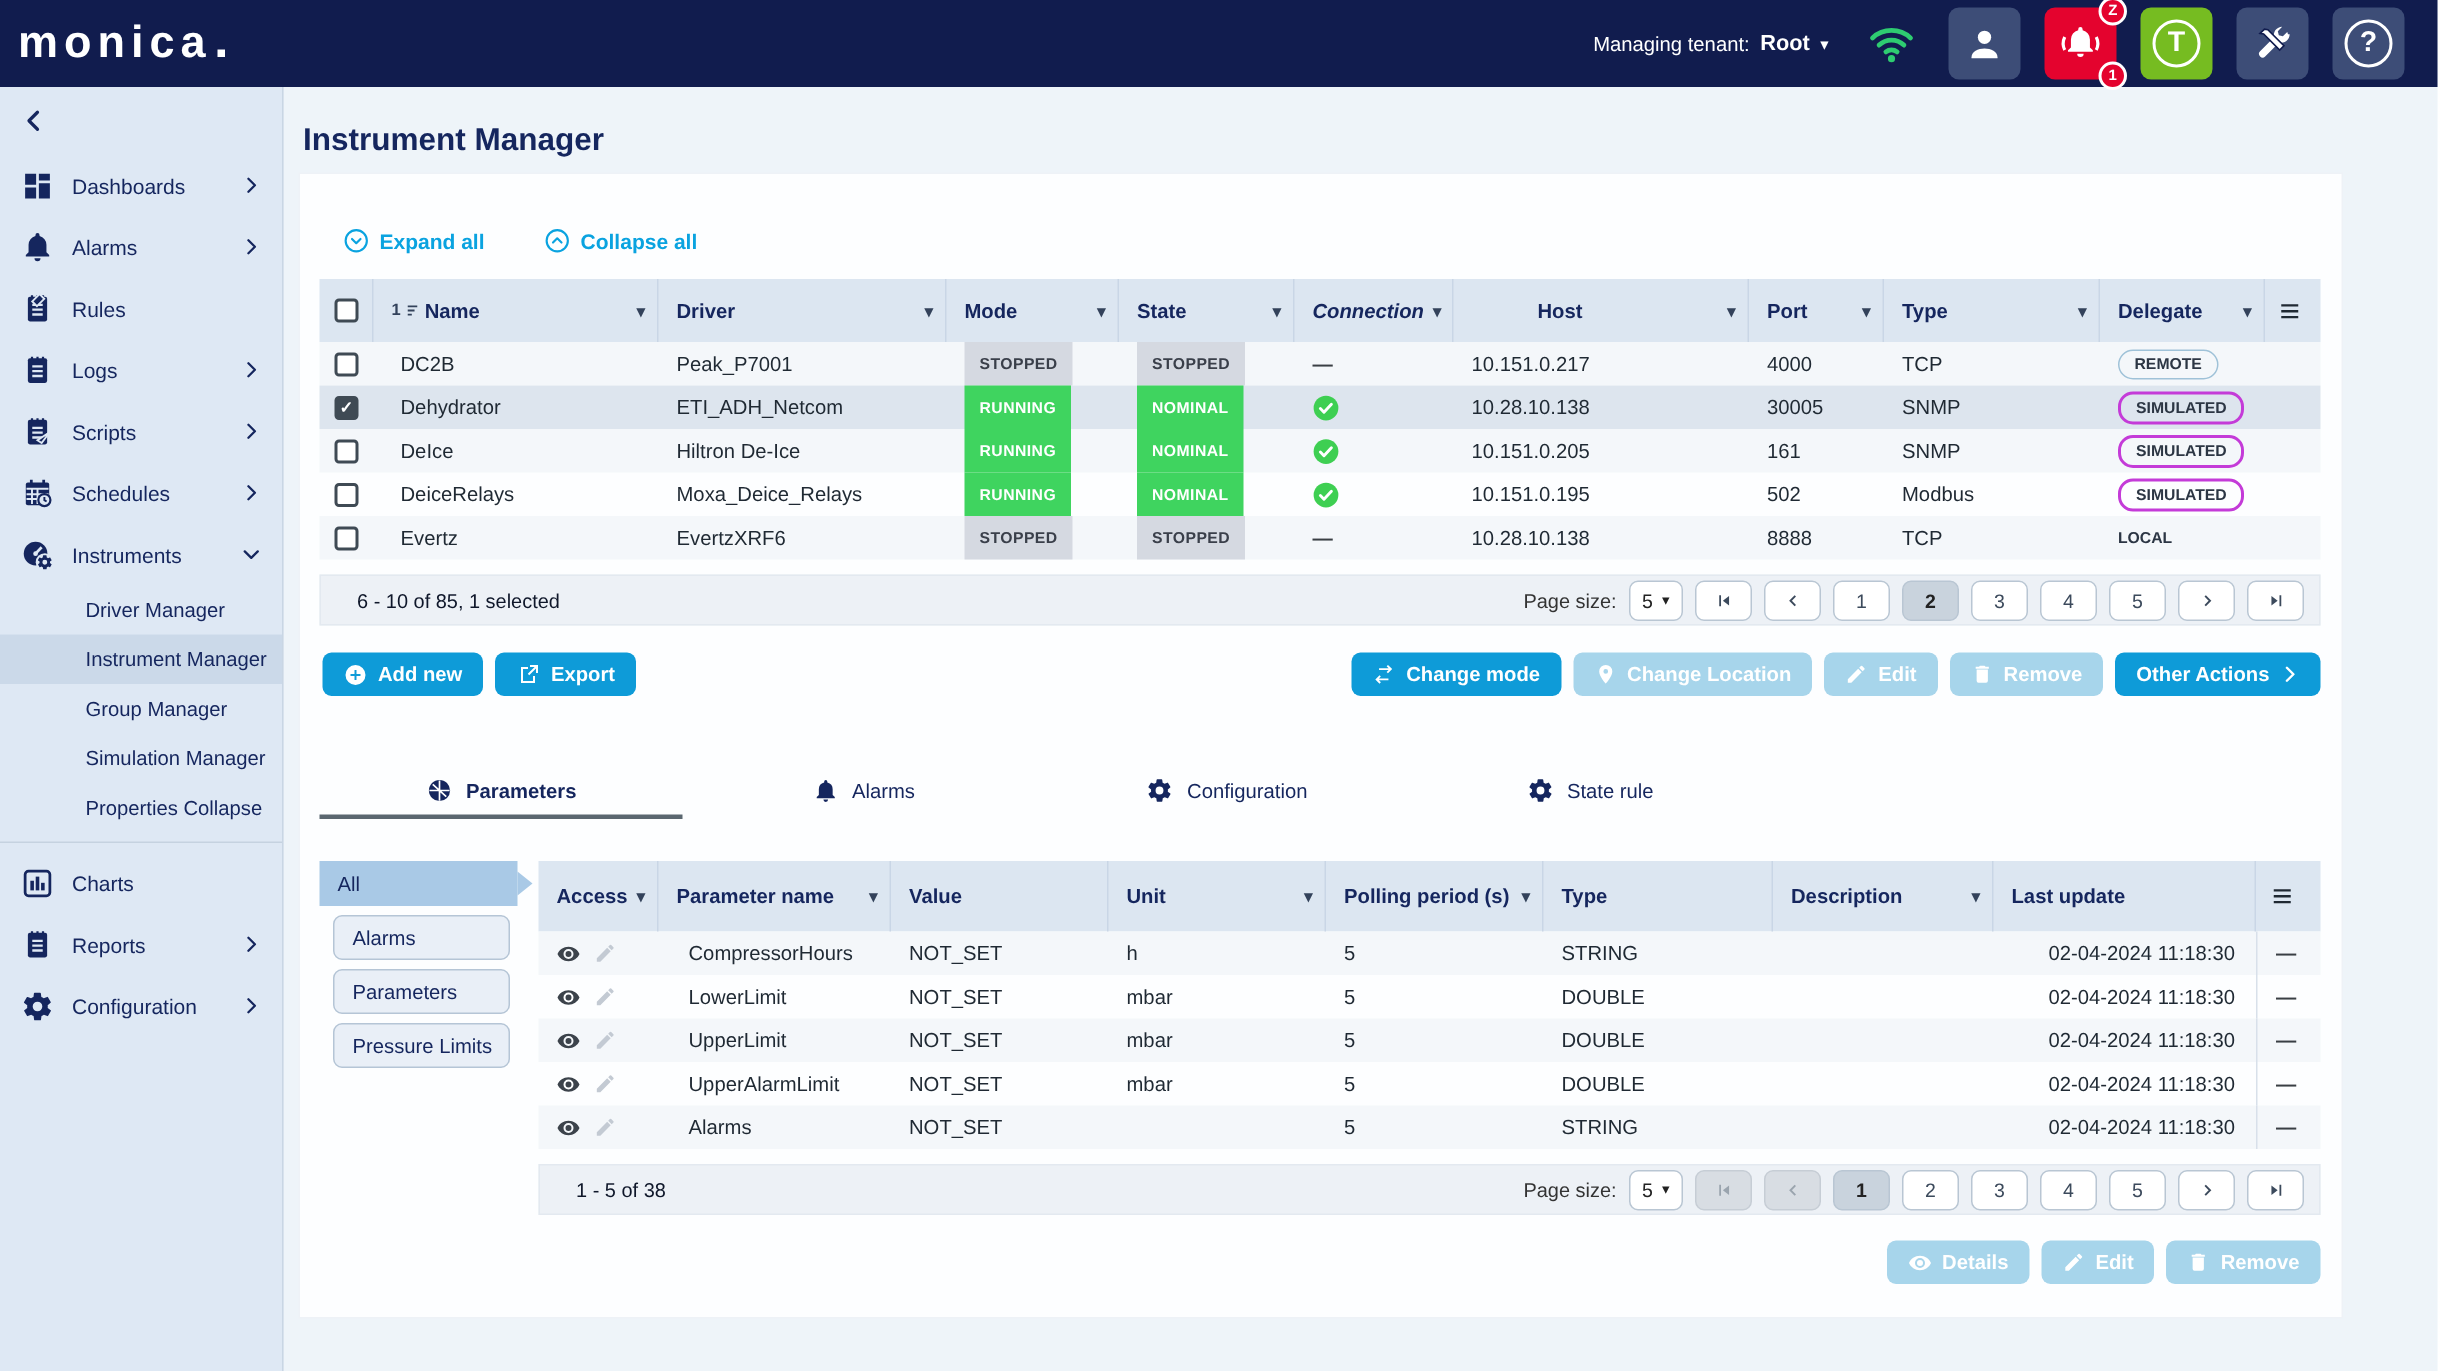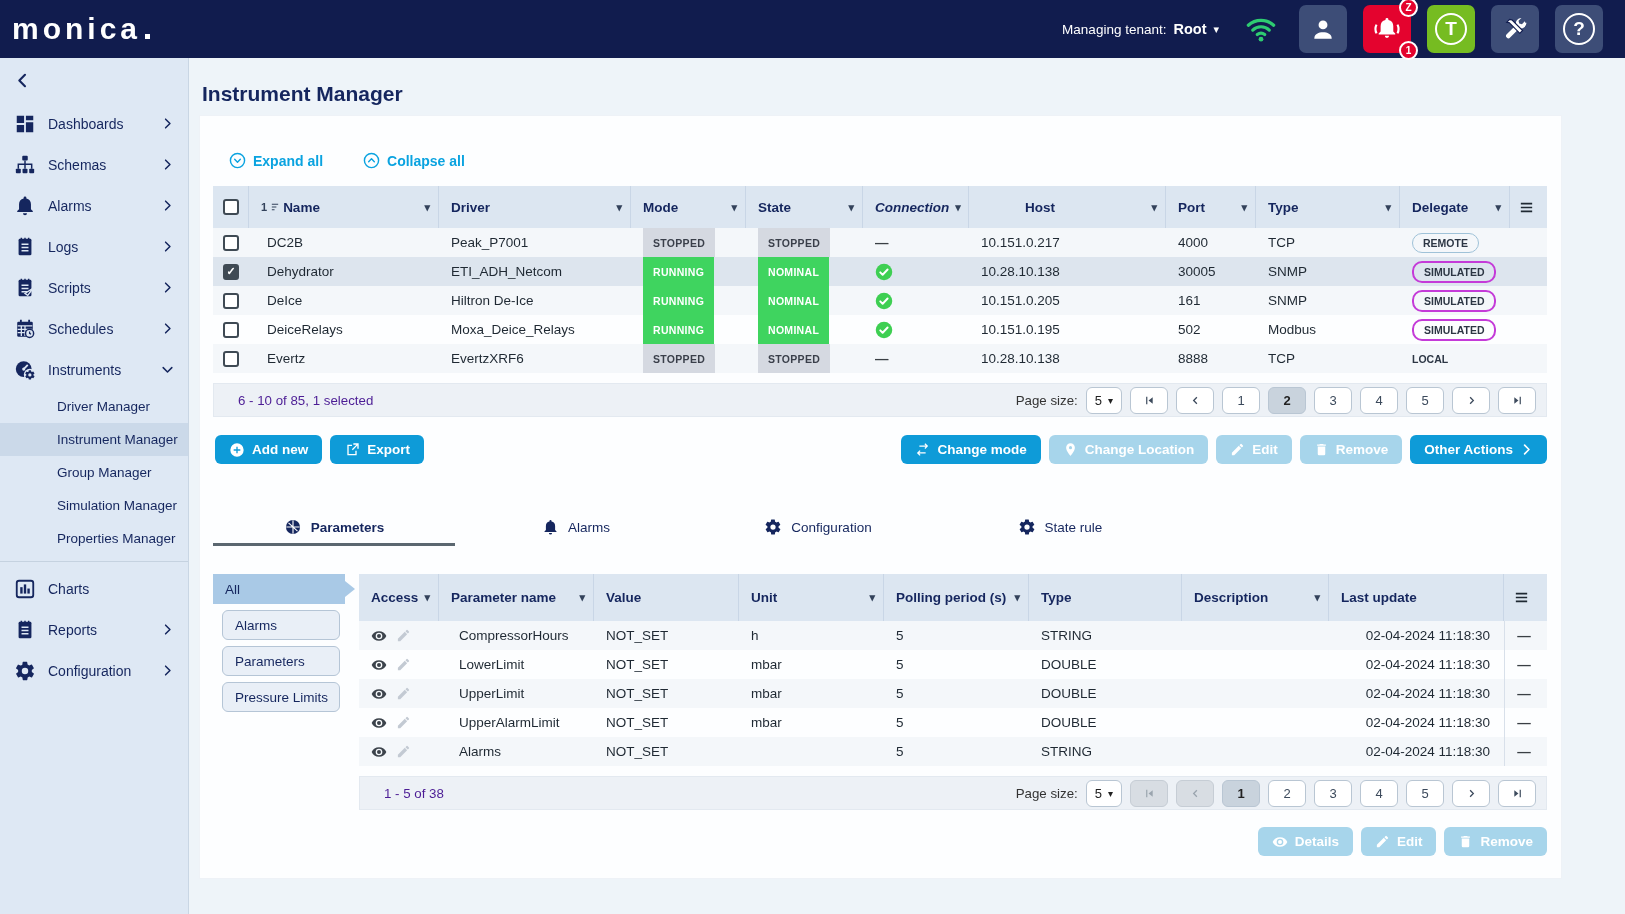--- a/index.html
+++ b/index.html
@@ -80,21 +80,21 @@
   .pill.green{background:var(--green-pill);color:#fff;}
   .dpill{display:inline-block;padding:3px 10px;border-radius:10px;font-size:10.5px;font-weight:600;color:#2c3644;}
   .dpill.remote{border:1.5px solid var(--remote-border);}
   .dpill.simulated{border:2px solid var(--simulated-border);}
   .dpill.local{border:none;padding:0;}
   .dash{font-weight:700;color:#3a3f44;}
   .sort-badge{font-size:11px;color:#33425b;margin-right:3px;}
 
   .tfooter{display:flex;align-items:center;background:var(--footer-bg);height:34px;
     margin-top:10px;padding:0 10px 0 24px;border:1px solid #e3e9f0;}
-  .range{font-size:13.3px;color:#4c1d95;}
+  .range{font-size:13.3px;color:#0f172a;}
   .pager{margin-left:auto;display:flex;align-items:center;gap:8px;}
   .ps-label{font-size:13.3px;color:#333;}
   .ps-select{display:flex;align-items:center;gap:6px;border:1px solid #b9c6d3;border-radius:6px;
     background:#fff;height:27px;padding:0 8px;font-size:13px;color:#222;cursor:pointer;}
   .pbtn{min-width:38px;height:27px;border:1px solid #b9c6d3;border-radius:6px;background:#fff;
     display:flex;align-items:center;justify-content:center;font-size:13px;color:#3c4a5c;cursor:pointer;}
   .pbtn.active{background:#c9d3dd;font-weight:700;color:#222;}
   .pbtn.disabled{background:#d8dde3;color:#9aa4ae;border-color:#c6cdd5;cursor:default;}
 
   
@@ -204,48 +204,45 @@
     <span class="sb-label">Dashboards</span>
     <span class="sb-chev">
           <svg width="13" height="13" viewBox="0 0 24 24" fill="currentColor">
             <path d="M8.5 4l8 8-8 8" fill="none" stroke="currentColor" stroke-width="2.8" stroke-linecap="round" stroke-linejoin="round"></path>
           </svg>
         </span>
   </div>
       <div class="sb-item">
     <span class="sb-icon">
           <svg width="22" height="22" viewBox="0 0 24 24" fill="currentColor">
-            <rect x="9" y="2" width="6" height="5" rx="1"></rect>
-            <rect x="2" y="16" width="5.4" height="5" rx="1"></rect>
-            <rect x="9.3" y="16" width="5.4" height="5" rx="1"></rect>
-            <rect x="16.6" y="16" width="5.4" height="5" rx="1"></rect>
-            <g stroke="currentColor" stroke-width="1.6" fill="none">
-              <path d="M12 7v4M4.7 16v-4.8h14.6V16M12 11v5"></path>
-            </g>
-          </svg>
-        </span>
-    <span class="sb-label">Schemas</span>
-    <span class="sb-chev">
-          <svg width="13" height="13" viewBox="0 0 24 24" fill="currentColor">
-            <path d="M8.5 4l8 8-8 8" fill="none" stroke="currentColor" stroke-width="2.8" stroke-linecap="round" stroke-linejoin="round"></path>
-          </svg>
-        </span>
-  </div>
-      <div class="sb-item">
-    <span class="sb-icon">
-          <svg width="22" height="22" viewBox="0 0 24 24" fill="currentColor">
             <path d="M12 22a2.2 2.2 0 0 0 2.2-2.2H9.8A2.2 2.2 0 0 0 12 22zm6.5-6.5V10a6.5 6.5 0 0 0-5-6.3V3a1.5 1.5 0 1 0-3 0v.7a6.5 6.5 0 0 0-5 6.3v5.5l-2 2v1h17v-1z"></path>
           </svg>
         </span>
     <span class="sb-label">Alarms</span>
     <span class="sb-chev">
           <svg width="13" height="13" viewBox="0 0 24 24" fill="currentColor">
             <path d="M8.5 4l8 8-8 8" fill="none" stroke="currentColor" stroke-width="2.8" stroke-linecap="round" stroke-linejoin="round"></path>
           </svg>
         </span>
+  </div>
+      <div class="sb-item">
+    <span class="sb-icon">
+          <svg width="22" height="22" viewBox="0 0 24 24" fill="currentColor">
+            <path d="M6.5 3h11A1.5 1.5 0 0 1 19 4.5v15a1.5 1.5 0 0 1-1.5 1.5h-11A1.5 1.5 0 0 1 5 19.5v-15A1.5 1.5 0 0 1 6.5 3z"></path>
+            <g stroke="var(--sidebar-bg)" stroke-width="1.7" fill="none">
+              <path d="M8.2 9h7.6M8.2 12.5h7.6M8.2 16h7.6"></path>
+            </g>
+            <g stroke="currentColor" stroke-width="1.6" fill="none">
+              <path d="M8 2v3M12 2v3M16 2v3"></path>
+            </g>
+            <path d="M13.5 1.2l3.4 3.4-5.3 5.3-3.4-3.4z" stroke="var(--sidebar-bg)" stroke-width="1.4"></path>
+          </svg>
+        </span>
+    <span class="sb-label">Rules</span>
+
   </div>
       <div class="sb-item">
     <span class="sb-icon">
           <svg width="22" height="22" viewBox="0 0 24 24" fill="currentColor">
             <path d="M6.5 3h11A1.5 1.5 0 0 1 19 4.5v15a1.5 1.5 0 0 1-1.5 1.5h-11A1.5 1.5 0 0 1 5 19.5v-15A1.5 1.5 0 0 1 6.5 3z"></path>
             <g stroke="var(--sidebar-bg)" stroke-width="1.7" fill="none">
               <path d="M8.2 9h7.6M8.2 12.5h7.6M8.2 16h7.6"></path>
             </g>
             <g stroke="currentColor" stroke-width="1.6" fill="none">
               <path d="M8 2v3M12 2v3M16 2v3"></path>
@@ -316,21 +313,21 @@
     <span class="sb-chev">
           <svg width="13" height="13" viewBox="0 0 24 24" fill="currentColor">
             <path d="M4 8.5l8 8 8-8" fill="none" stroke="currentColor" stroke-width="2.8" stroke-linecap="round" stroke-linejoin="round"></path>
           </svg>
         </span>
   </div>
       <div class="sb-sub">Driver Manager</div>
       <div class="sb-sub active">Instrument Manager</div>
       <div class="sb-sub">Group Manager</div>
       <div class="sb-sub">Simulation Manager</div>
-      <div class="sb-sub">Properties Manager</div>
+      <div class="sb-sub">Properties Collapse</div>
       <div class="sb-divider"></div>
       <div class="sb-item">
     <span class="sb-icon">
           <svg width="22" height="22" viewBox="0 0 24 24" fill="currentColor">
             <rect x="3" y="3" width="18" height="18" rx="2.5" fill="none" stroke="currentColor" stroke-width="2"></rect>
             <rect x="6.8" y="10" width="2.6" height="7"></rect>
             <rect x="10.7" y="7" width="2.6" height="10"></rect>
             <rect x="14.6" y="11.5" width="2.6" height="5.5"></rect>
           </svg>
         </span>

